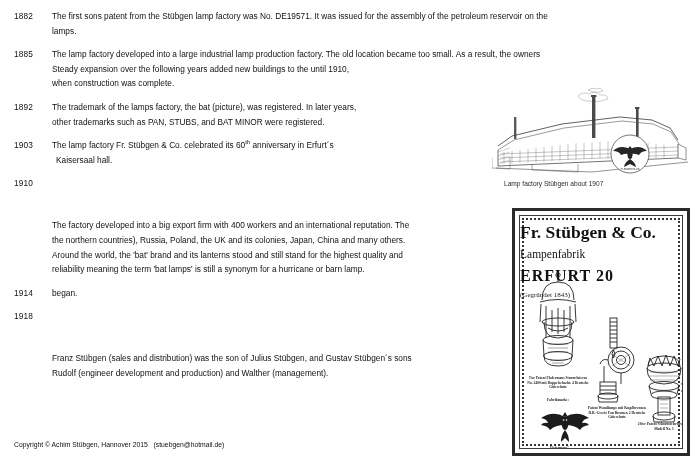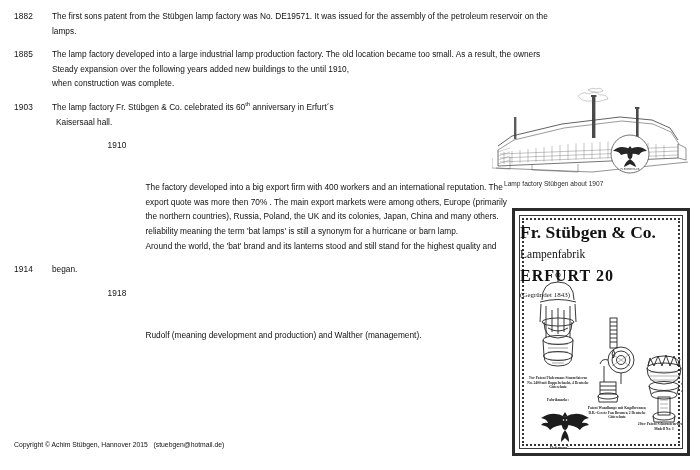--- a/index.html
+++ b/index.html
@@ -20,21 +20,20 @@
   #timeline {
     position: absolute;
     left: 14px;
     top: 9px;
     width: 680px;
   }
   .entry {
     display: flex;
     align-items: flex-start;
     margin-bottom: 9px;
-    justify-content: center;
   }
   .entry-year {
     width: 38px;
     flex: 0 0 38px;
     font-size: 8.3px;
     line-height: 14.6px;
     letter-spacing: 0.1px;
     color: #111;
   }
   .entry-body {
@@ -192,46 +191,53 @@
     </div>
     <div class="entry">
       <div class="entry-year">1885</div>
       <div class="entry-body">
         <span class="ln">The lamp factory developed into a large industrial lamp production factory. The old location became too small. As a result, the owners</span>
         <span class="ln">Steady expansion over the following years added new buildings to the until 1910,</span>
         <span class="ln">when construction was complete.</span>
       </div>
     </div>
     <div class="entry">
+      <div class="entry-year">1892</div>
+      <div class="entry-body">
+        <span class="ln">The trademark of the lamps factory, the bat (picture), was registered. In later years,</span>
+        <span class="ln">other trademarks such as PAN, STUBS, and BAT MINOR were registered.</span>
+      </div>
+    </div>
+    <div class="entry">
       <div class="entry-year">1903</div>
       <div class="entry-body">
         <span class="ln">The lamp factory Fr. Stübgen &amp; Co. celebrated its 60<sup class="ord">th</sup> anniversary in Erfurt´s</span>
         <span class="ln"><span class="indent1">Kaisersaal hall.</span></span>
       </div>
     </div>
     <div class="entry narrow">
       <div class="entry-year">1910</div>
       <div class="entry-body">
         <span class="ln">The factory developed into a big export firm with 400 workers and an international reputation. The</span>
-        <span class="ln">export quote was more then 70% . The main export markets were among others, Europe (primarily</span>
         <span class="ln">the northern countries), Russia, Poland, the UK and its colonies, Japan, China and many others.</span>
+        <span class="ln">Around the world, the 'bat' brand and its lanterns stood and still stand for the highest quality and</span>
         <span class="ln">reliability meaning the term 'bat lamps' is still a synonym for a hurricane or barn lamp.</span>
-        <span class="ln">Around the world, the 'bat' brand and its lanterns stood and still stand for the highest quality and</span>
       </div>
     </div>
     <div class="entry">
       <div class="entry-year">1914</div>
       <div class="entry-body">
         <span class="ln">began.</span>
       </div>
     </div>
     <div class="entry narrow">
       <div class="entry-year">1918</div>
       <div class="entry-body">
-        <span class="ln">Rudolf (meaning development and production) and Walther (management).</span>
+        <span class="ln">Franz Stübgen (sales and distribution) was the son of Julius Stübgen, and Gustav Stübgen´s sons</span>
+        <span class="ln">Rudolf (engineer development and production) and Walther (management).</span>
       </div>
     </div>
   </div>
 
 <div id="factory-figure">
   <svg id="factory-sketch" viewBox="0 0 200 92">
     <g stroke="#3a3a3a" fill="none" stroke-width="0.5">
 
       <g stroke="#8c8c8c" stroke-width="0.45">
         <path d="M86 12 q5 -5 11 -2 q6 -4 11 1 q7 -1 8 4 q-9 4 -18 2 q-8 1 -12 -5z"></path>

